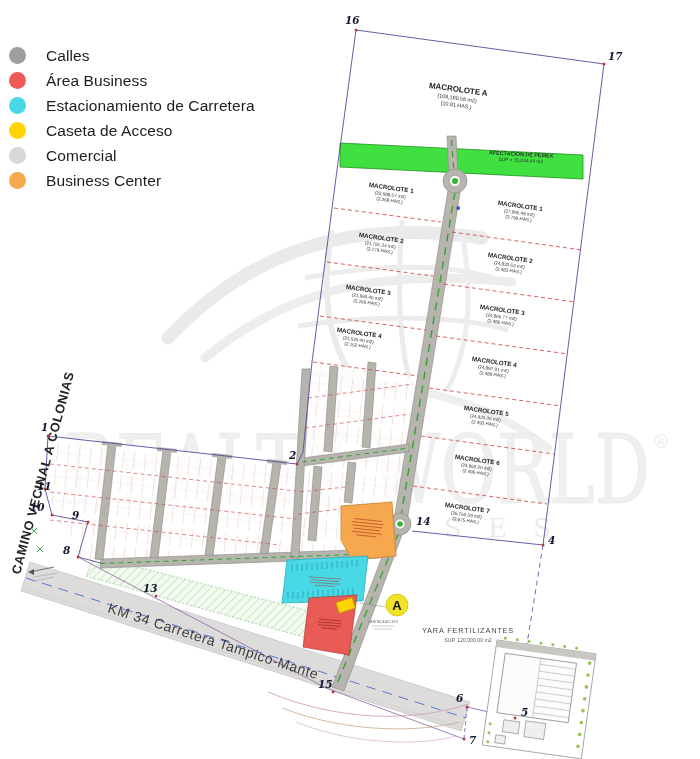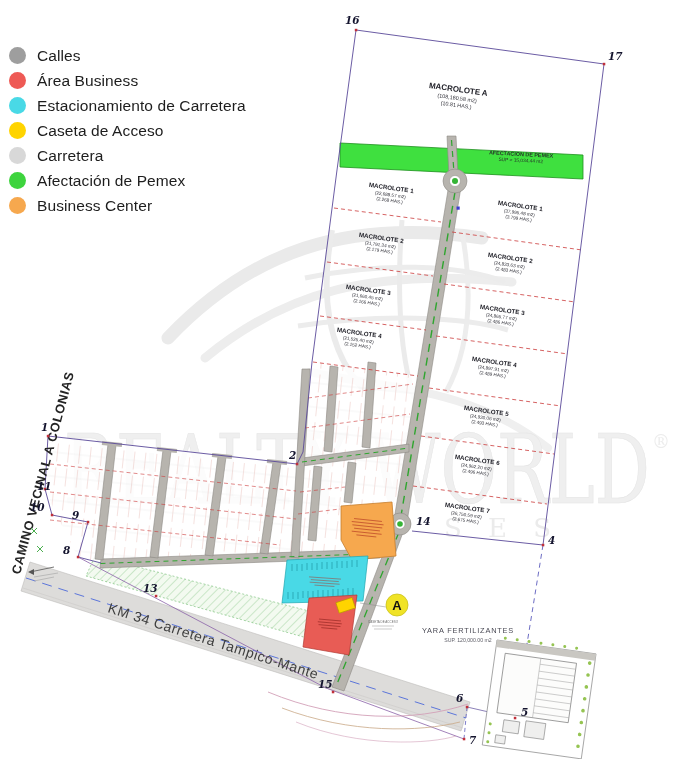--- a/index.html
+++ b/index.html
@@ -1,21 +1,21 @@
 <!DOCTYPE html>
 <html><head>
 <meta charset="utf-8">
 <style>
   html,body{margin:0;padding:0;background:#ffffff;}
   .canvas{position:relative;width:700px;height:759px;background:#fff;overflow:hidden;
           font-family:"Liberation Sans",sans-serif;}
   .plan-svg{position:absolute;left:0;top:0;width:700px;height:759px;}
   
   .legend{position:absolute;left:9px;top:47px;display:flex;flex-direction:column;gap:8px;z-index:5;}
-  .legend-item{display:flex;align-items:center;gap:11px;height:17px;}
+  .legend-item{display:flex;align-items:center;gap:20px;height:17px;}
   .legend-dot{width:17px;height:17px;border-radius:50%;flex:0 0 17px;}
   .legend-label{font-size:15.5px;color:#1d1d1d;letter-spacing:.1px;white-space:nowrap;}
   
   text{font-family:"Liberation Sans",sans-serif;}
   .wm-text{font-family:"DejaVu Serif",serif;fill:#efefef;}
   .wm-reg{font-family:"DejaVu Serif",serif;fill:#ececec;}
   .wm-tag{font-family:"DejaVu Serif",serif;fill:#ebebeb;letter-spacing:9px;}
   .ml-name{font-weight:bold;font-size:6.2px;fill:#23232b;}
   .ml-sub{font-size:4.6px;fill:#33333b;}
   .mla-name{font-weight:bold;font-size:8px;fill:#23232b;}
@@ -47,25 +47,21 @@
     <div class="legend-item">
       <span class="legend-dot" style="background: rgb(73, 217, 230);"></span>
       <span class="legend-label">Estacionamiento de Carretera</span>
     </div>
     <div class="legend-item">
       <span class="legend-dot" style="background: rgb(255, 212, 0);"></span>
       <span class="legend-label">Caseta de Acceso</span>
     </div>
     <div class="legend-item">
       <span class="legend-dot" style="background: rgb(216, 216, 216);"></span>
-      <span class="legend-label">Carretera</span>
-    </div>
-    <div class="legend-item">
-      <span class="legend-dot" style="background: rgb(62, 212, 62);"></span>
-      <span class="legend-label">Afectación de Pemex</span>
+      <span class="legend-label">Comercial</span>
     </div>
     <div class="legend-item">
       <span class="legend-dot" style="background: rgb(246, 168, 78);"></span>
       <span class="legend-label">Business Center</span>
     </div>
   </div>
 
   <svg class="plan-svg" viewBox="0 0 700 759">
     <defs>
       <pattern id="lots" width="11" height="24" patternUnits="userSpaceOnUse" patternTransform="rotate(6)">

